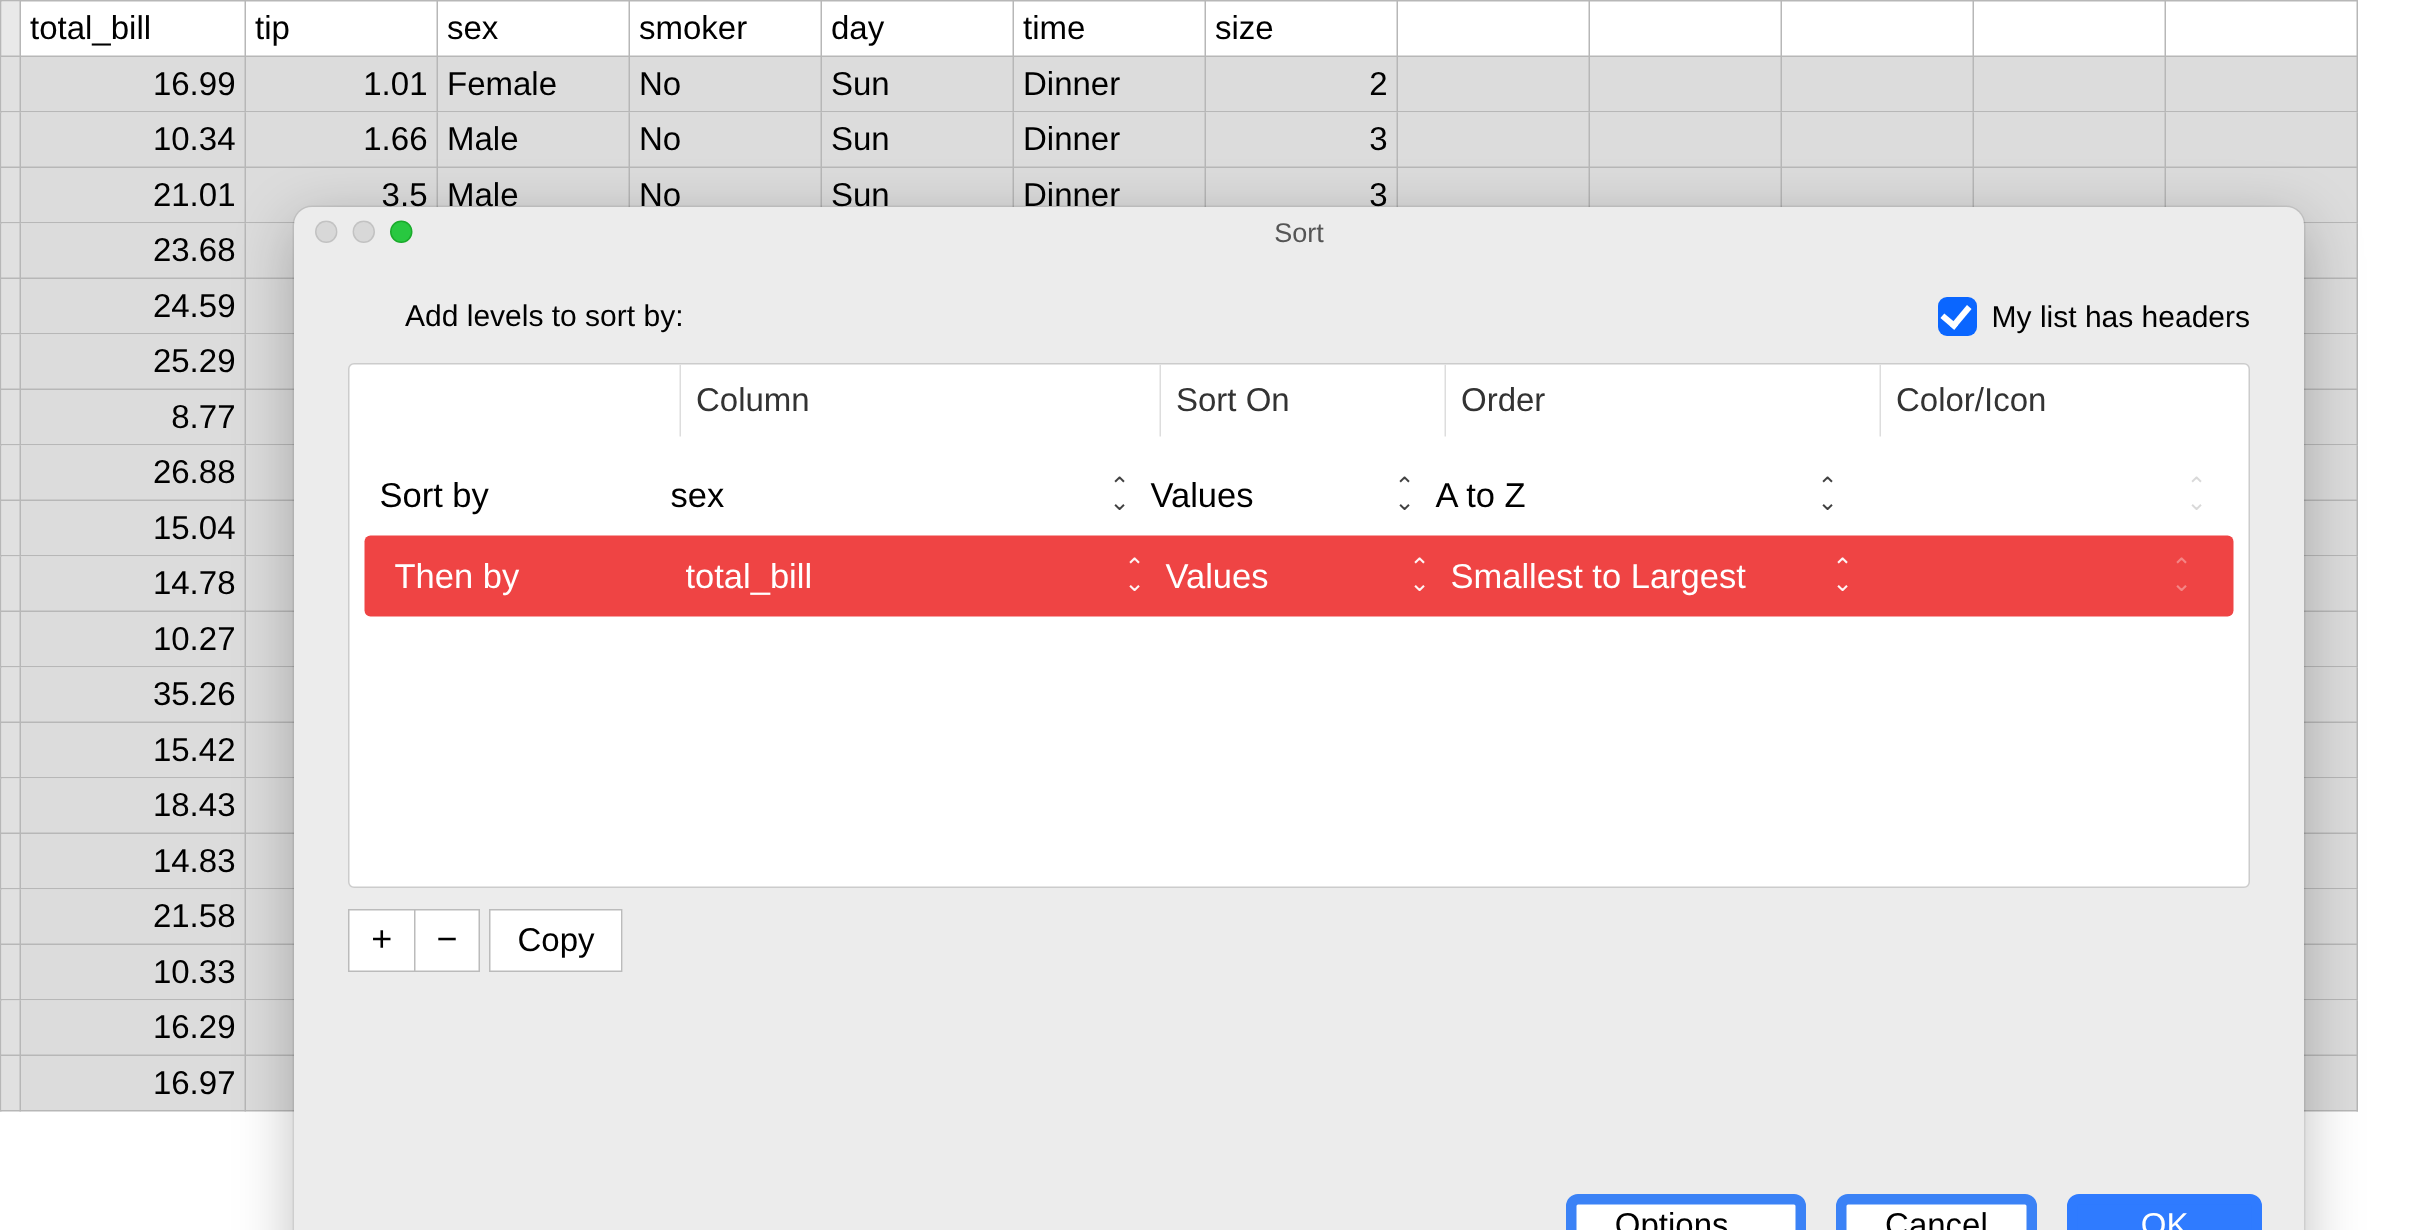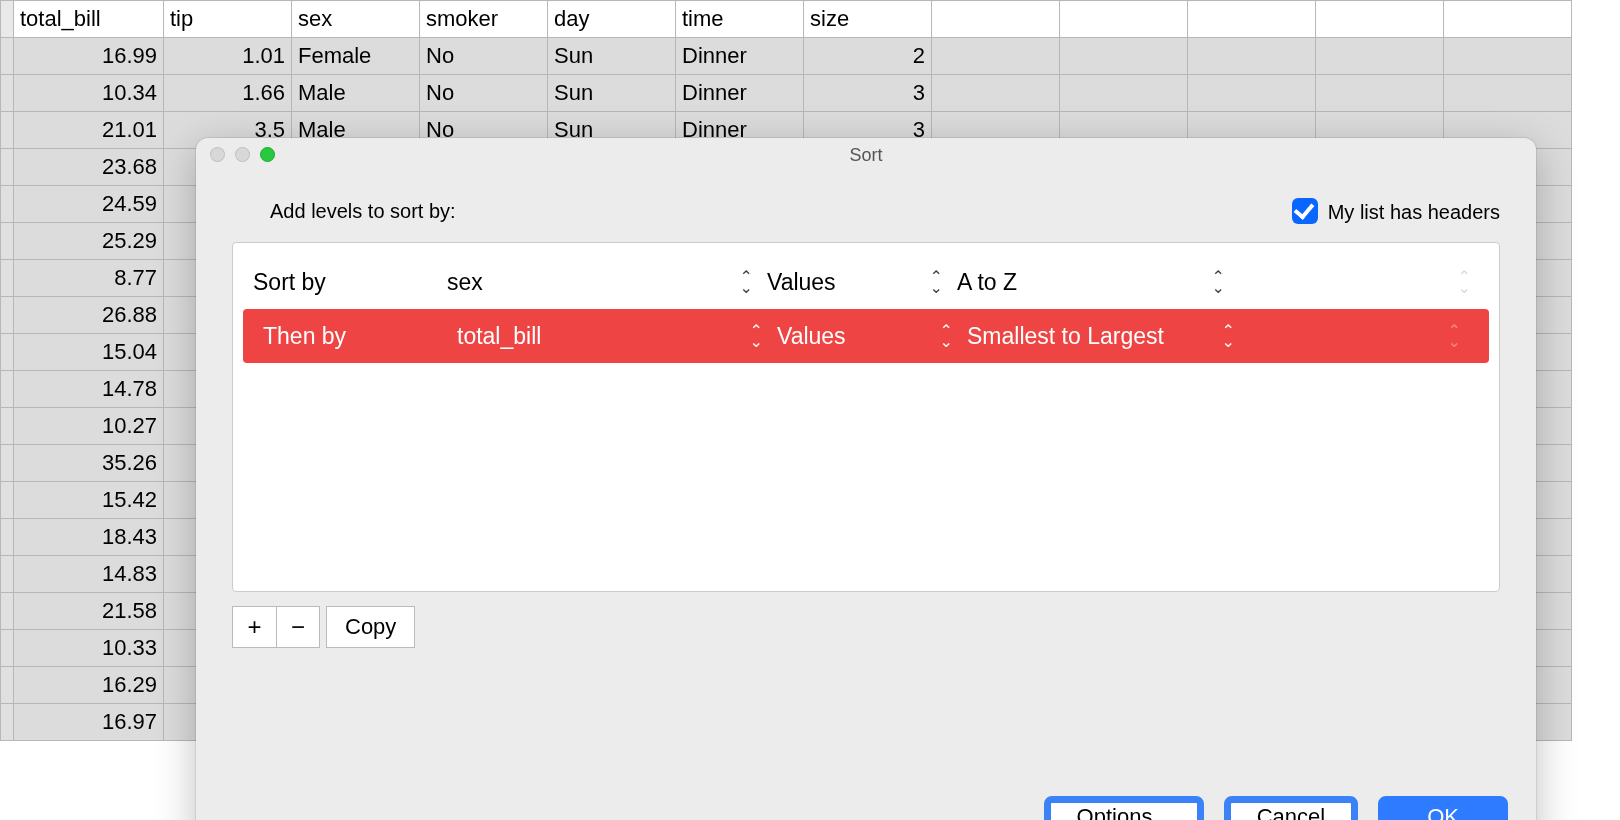--- a/index.html
+++ b/index.html
@@ -500,20 +500,27 @@
   <div class="dlg-body">
     <div class="toprow">
       <div>Add levels to sort by:</div>
       <label class="check">
         <span class="box"></span>
         <span>My list has headers</span>
       </label>
     </div>
 
     <div class="sortlist">
+      <div class="listhdr">
+        <div class="col-label"></div>
+        <div class="col-column">Column</div>
+        <div class="col-sorton">Sort On</div>
+        <div class="col-order">Order</div>
+        <div class="col-icon">Color/Icon</div>
+      </div>
       <div style="height:12px"></div>
       <div id="levels-container">
           <div class="level">
             <div class="lbl">Sort by</div>
             <div class="fld column">
               <span>sex</span>
               <span class="stepper">
                 <span>⌃</span>
                 <span>⌄</span>
               </span>

